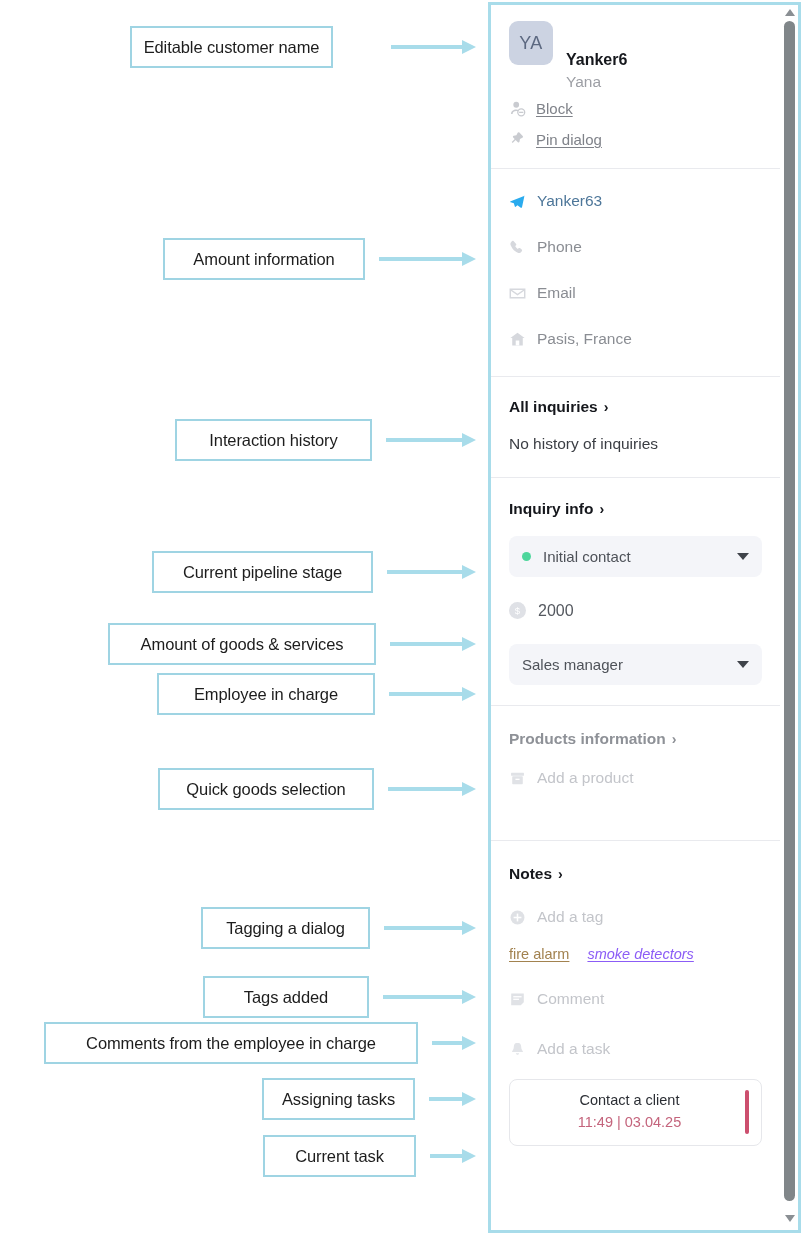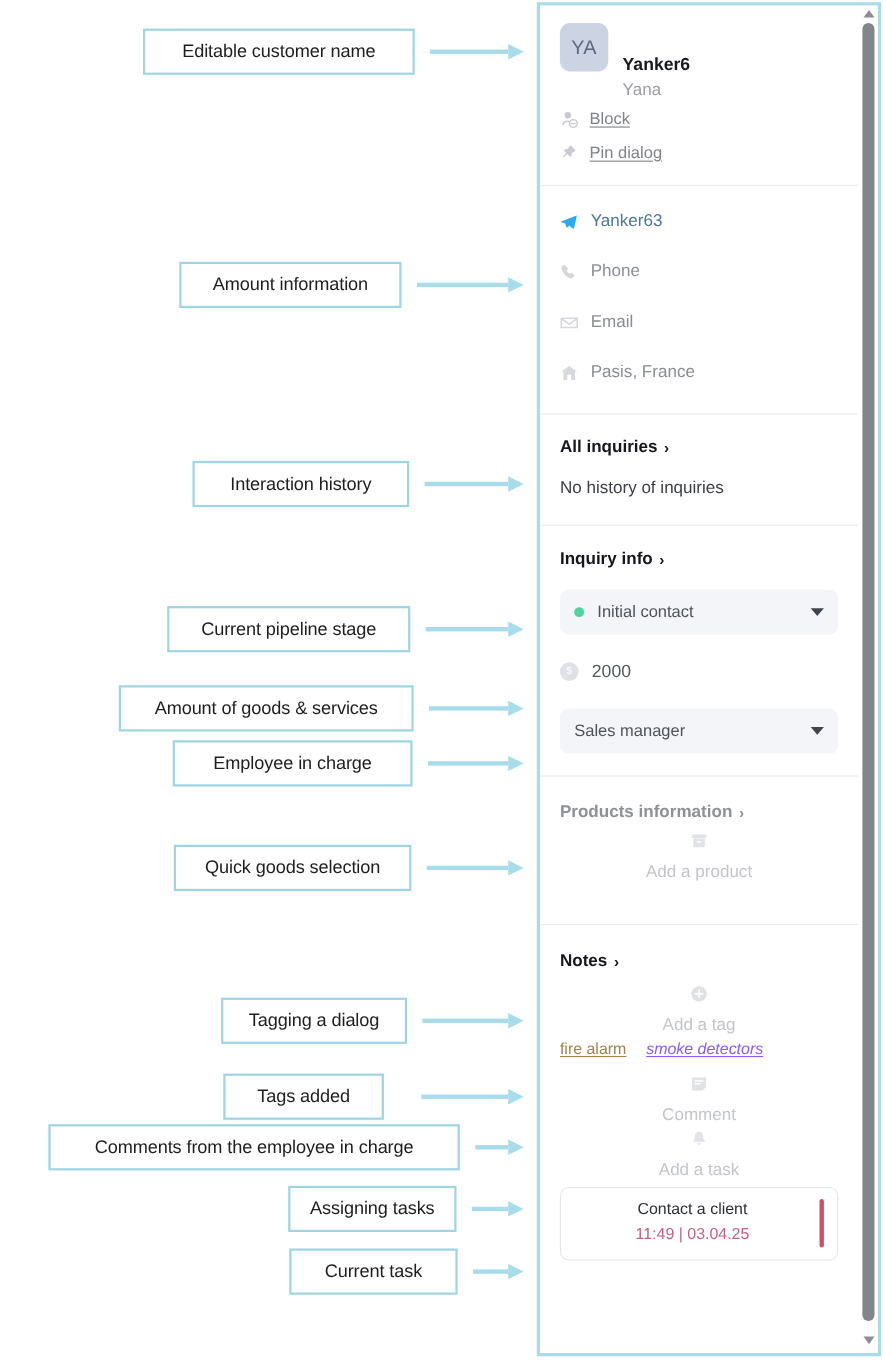--- a/index.html
+++ b/index.html
@@ -121,21 +121,21 @@
   .dot { width: 9px; height: 9px; border-radius: 50%; background: #4dd69c; margin-right: 12px; flex: 0 0 auto; }
   .amount-row { display: flex; align-items: center; gap: 12px; height: 41px; }
   .amount-row .val { font-size: 16px; color: #54585f; }
   .coin {
     width: 17px; height: 17px; border-radius: 50%;
     background: #dfe1e6; color: #fff;
     font-size: 9.5px; display: flex; align-items: center; justify-content: center;
   }
 
   
-  .add-row { display: flex; align-items: center; gap: 11px; height: 44px; flex-direction: column; }
+  .add-row { display: flex; align-items: center; gap: 11px; height: 44px; }
   .add-row .txt { font-size: 15.5px; color: #c3c5ca; }
   .tags { display: flex; gap: 18px; align-items: center; height: 30px; }
   .tag {
     font-size: 14.5px; text-decoration: underline; text-underline-offset: 2px;
   }
   .task-card {
     border: 1px solid #e6e7eb; border-radius: 8px;
     padding: 10px 12px 11px;
     display: flex; align-items: stretch; gap: 8px;
     position: relative;
@@ -164,21 +164,21 @@
     width: 11px; height: 1180px;
     border-radius: 6px; background: #808689;
   }
 </style>
 </head>
 <body>
 
 <div class="stage">
 
   <div id="callouts">
-      <div class="callout" style="left: 130px; top: 26px; width: 247px;">
+      <div class="callout" style="left: 130px; top: 26px; width: 203px;">
         <span>Editable customer name</span>
       </div>
       <div class="arrow" style="left: 391px; top: 41px; width: 85px;">
         <span class="shaft"></span>
         <span class="head"></span>
       </div>
       <div class="callout" style="left: 163px; top: 238px; width: 202px;">
         <span>Amount information</span>
       </div>
       <div class="arrow" style="left: 379px; top: 253px; width: 97px;">
@@ -220,21 +220,21 @@
         <span class="shaft"></span>
         <span class="head"></span>
       </div>
       <div class="callout" style="left: 201px; top: 907px; width: 169px;">
         <span>Tagging a dialog</span>
       </div>
       <div class="arrow" style="left: 384px; top: 922px; width: 92px;">
         <span class="shaft"></span>
         <span class="head"></span>
       </div>
-      <div class="callout" style="left: 203px; top: 976px; width: 146px;">
+      <div class="callout" style="left: 203px; top: 976px; width: 166px;">
         <span>Tags added</span>
       </div>
       <div class="arrow" style="left: 383px; top: 991px; width: 93px;">
         <span class="shaft"></span>
         <span class="head"></span>
       </div>
       <div class="callout" style="left: 44px; top: 1022px; width: 374px;">
         <span>Comments from the employee in charge</span>
       </div>
       <div class="arrow" style="left: 432px; top: 1037px; width: 44px;">

